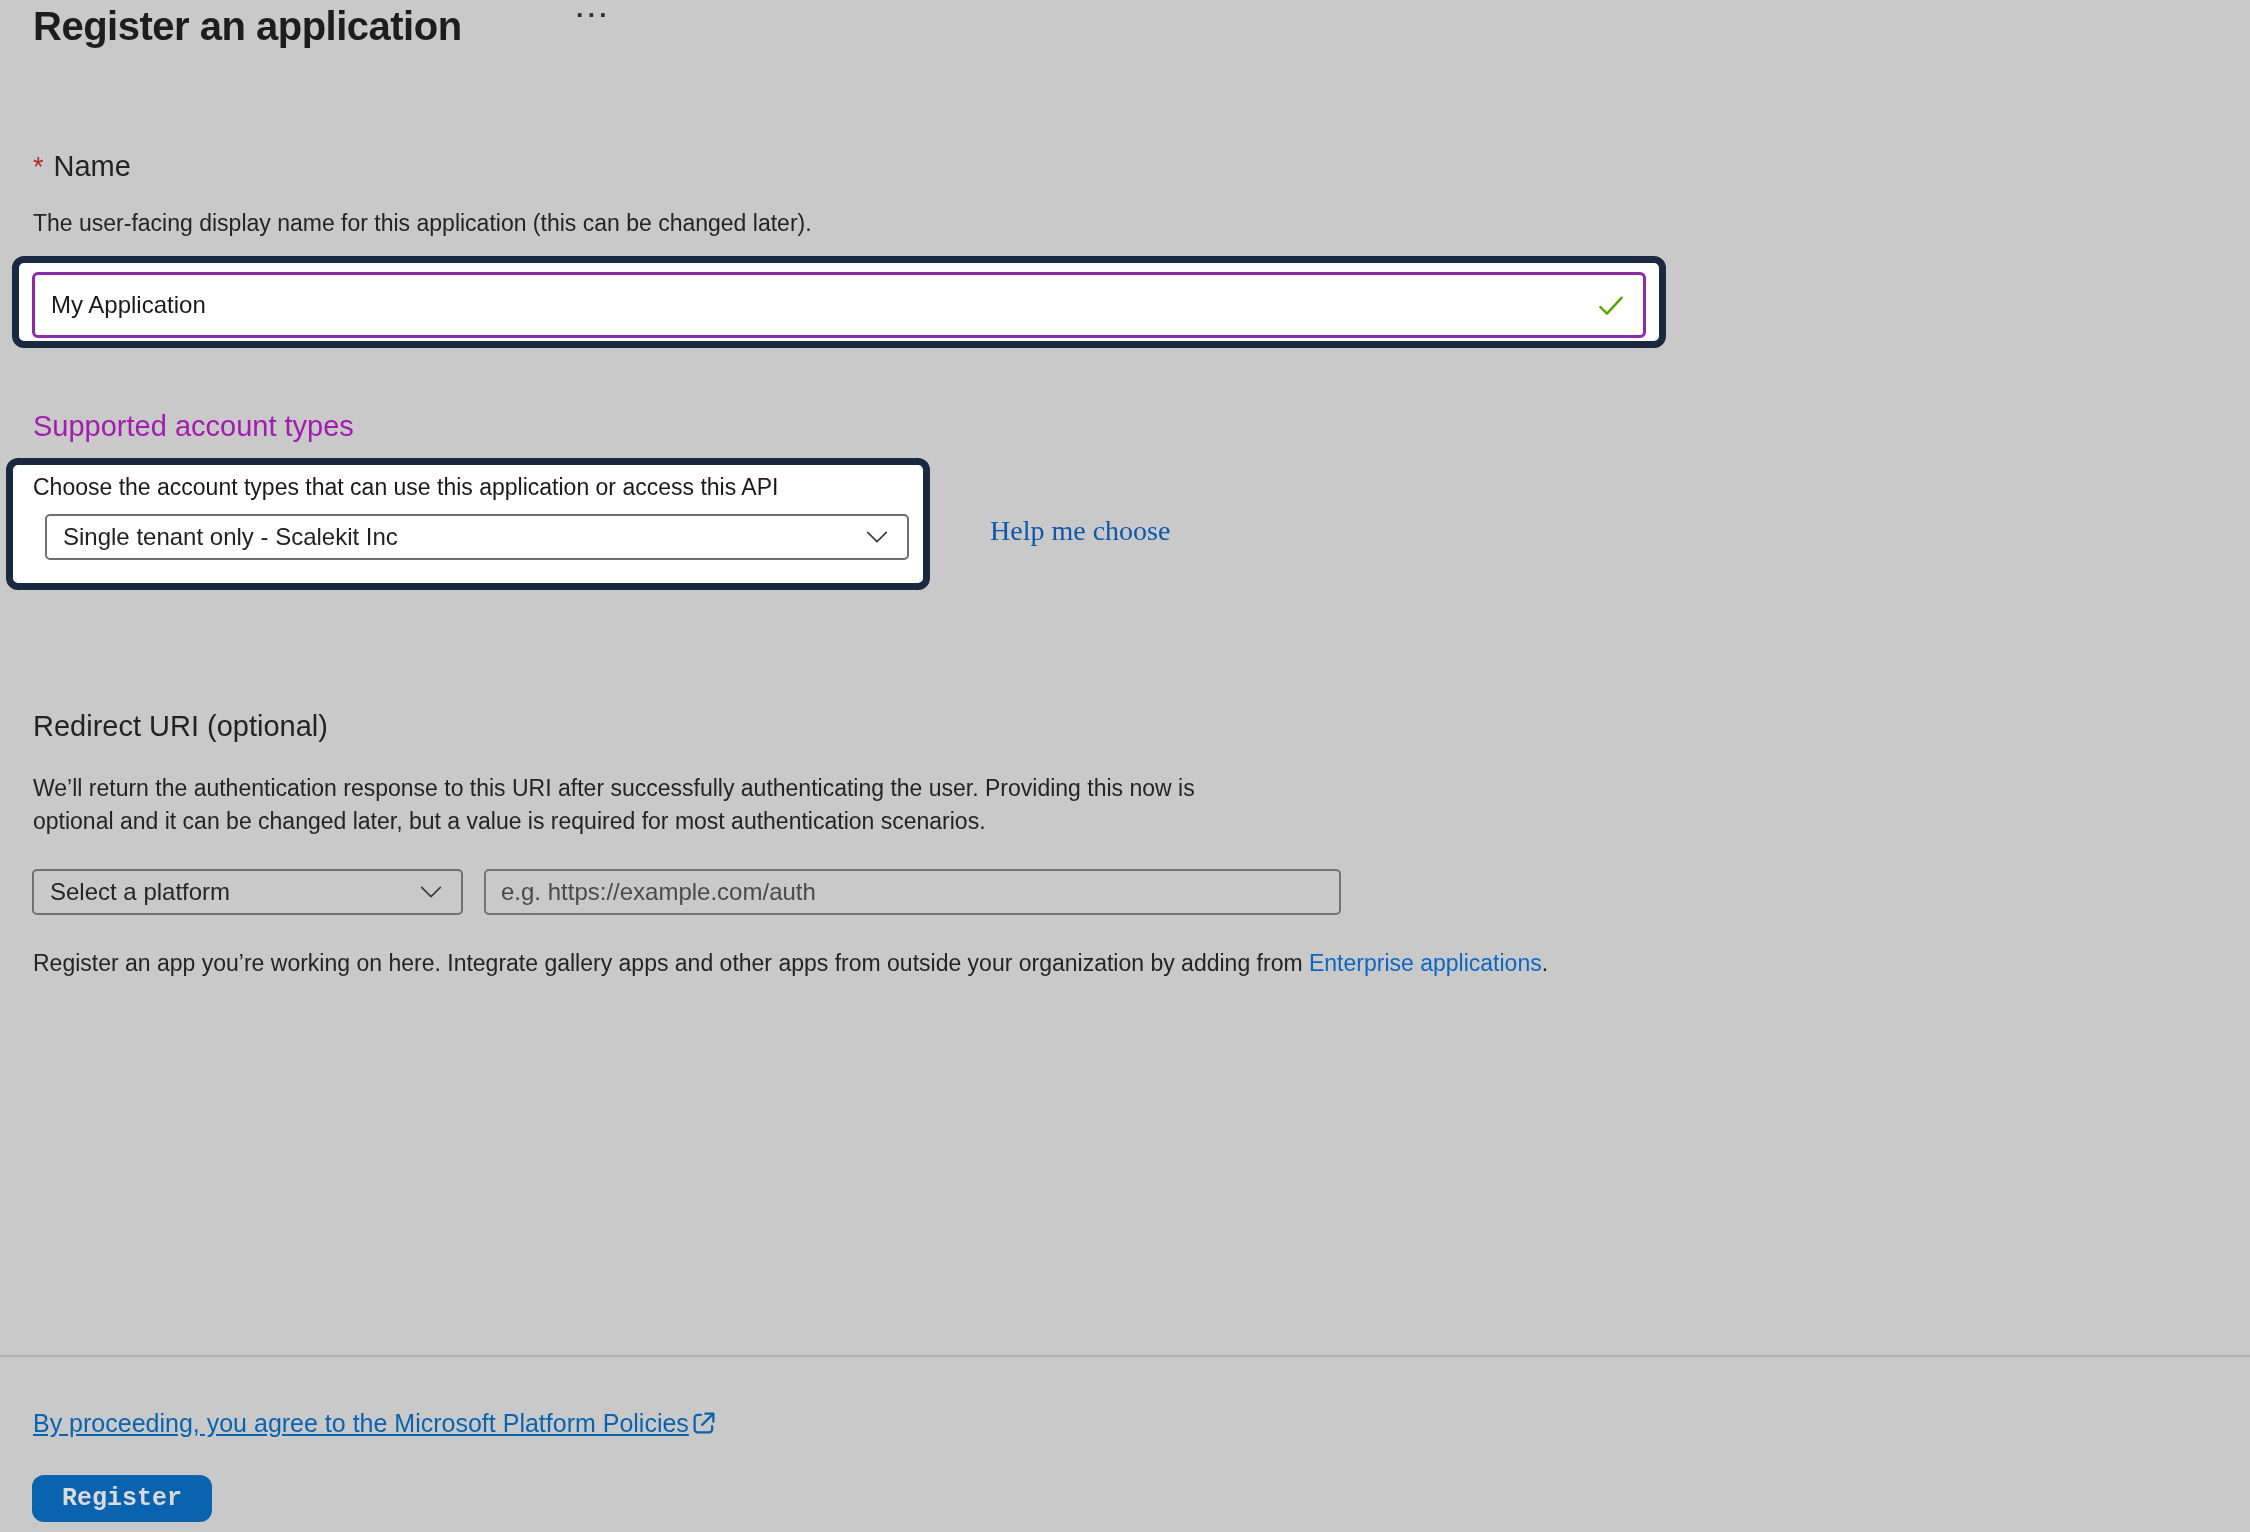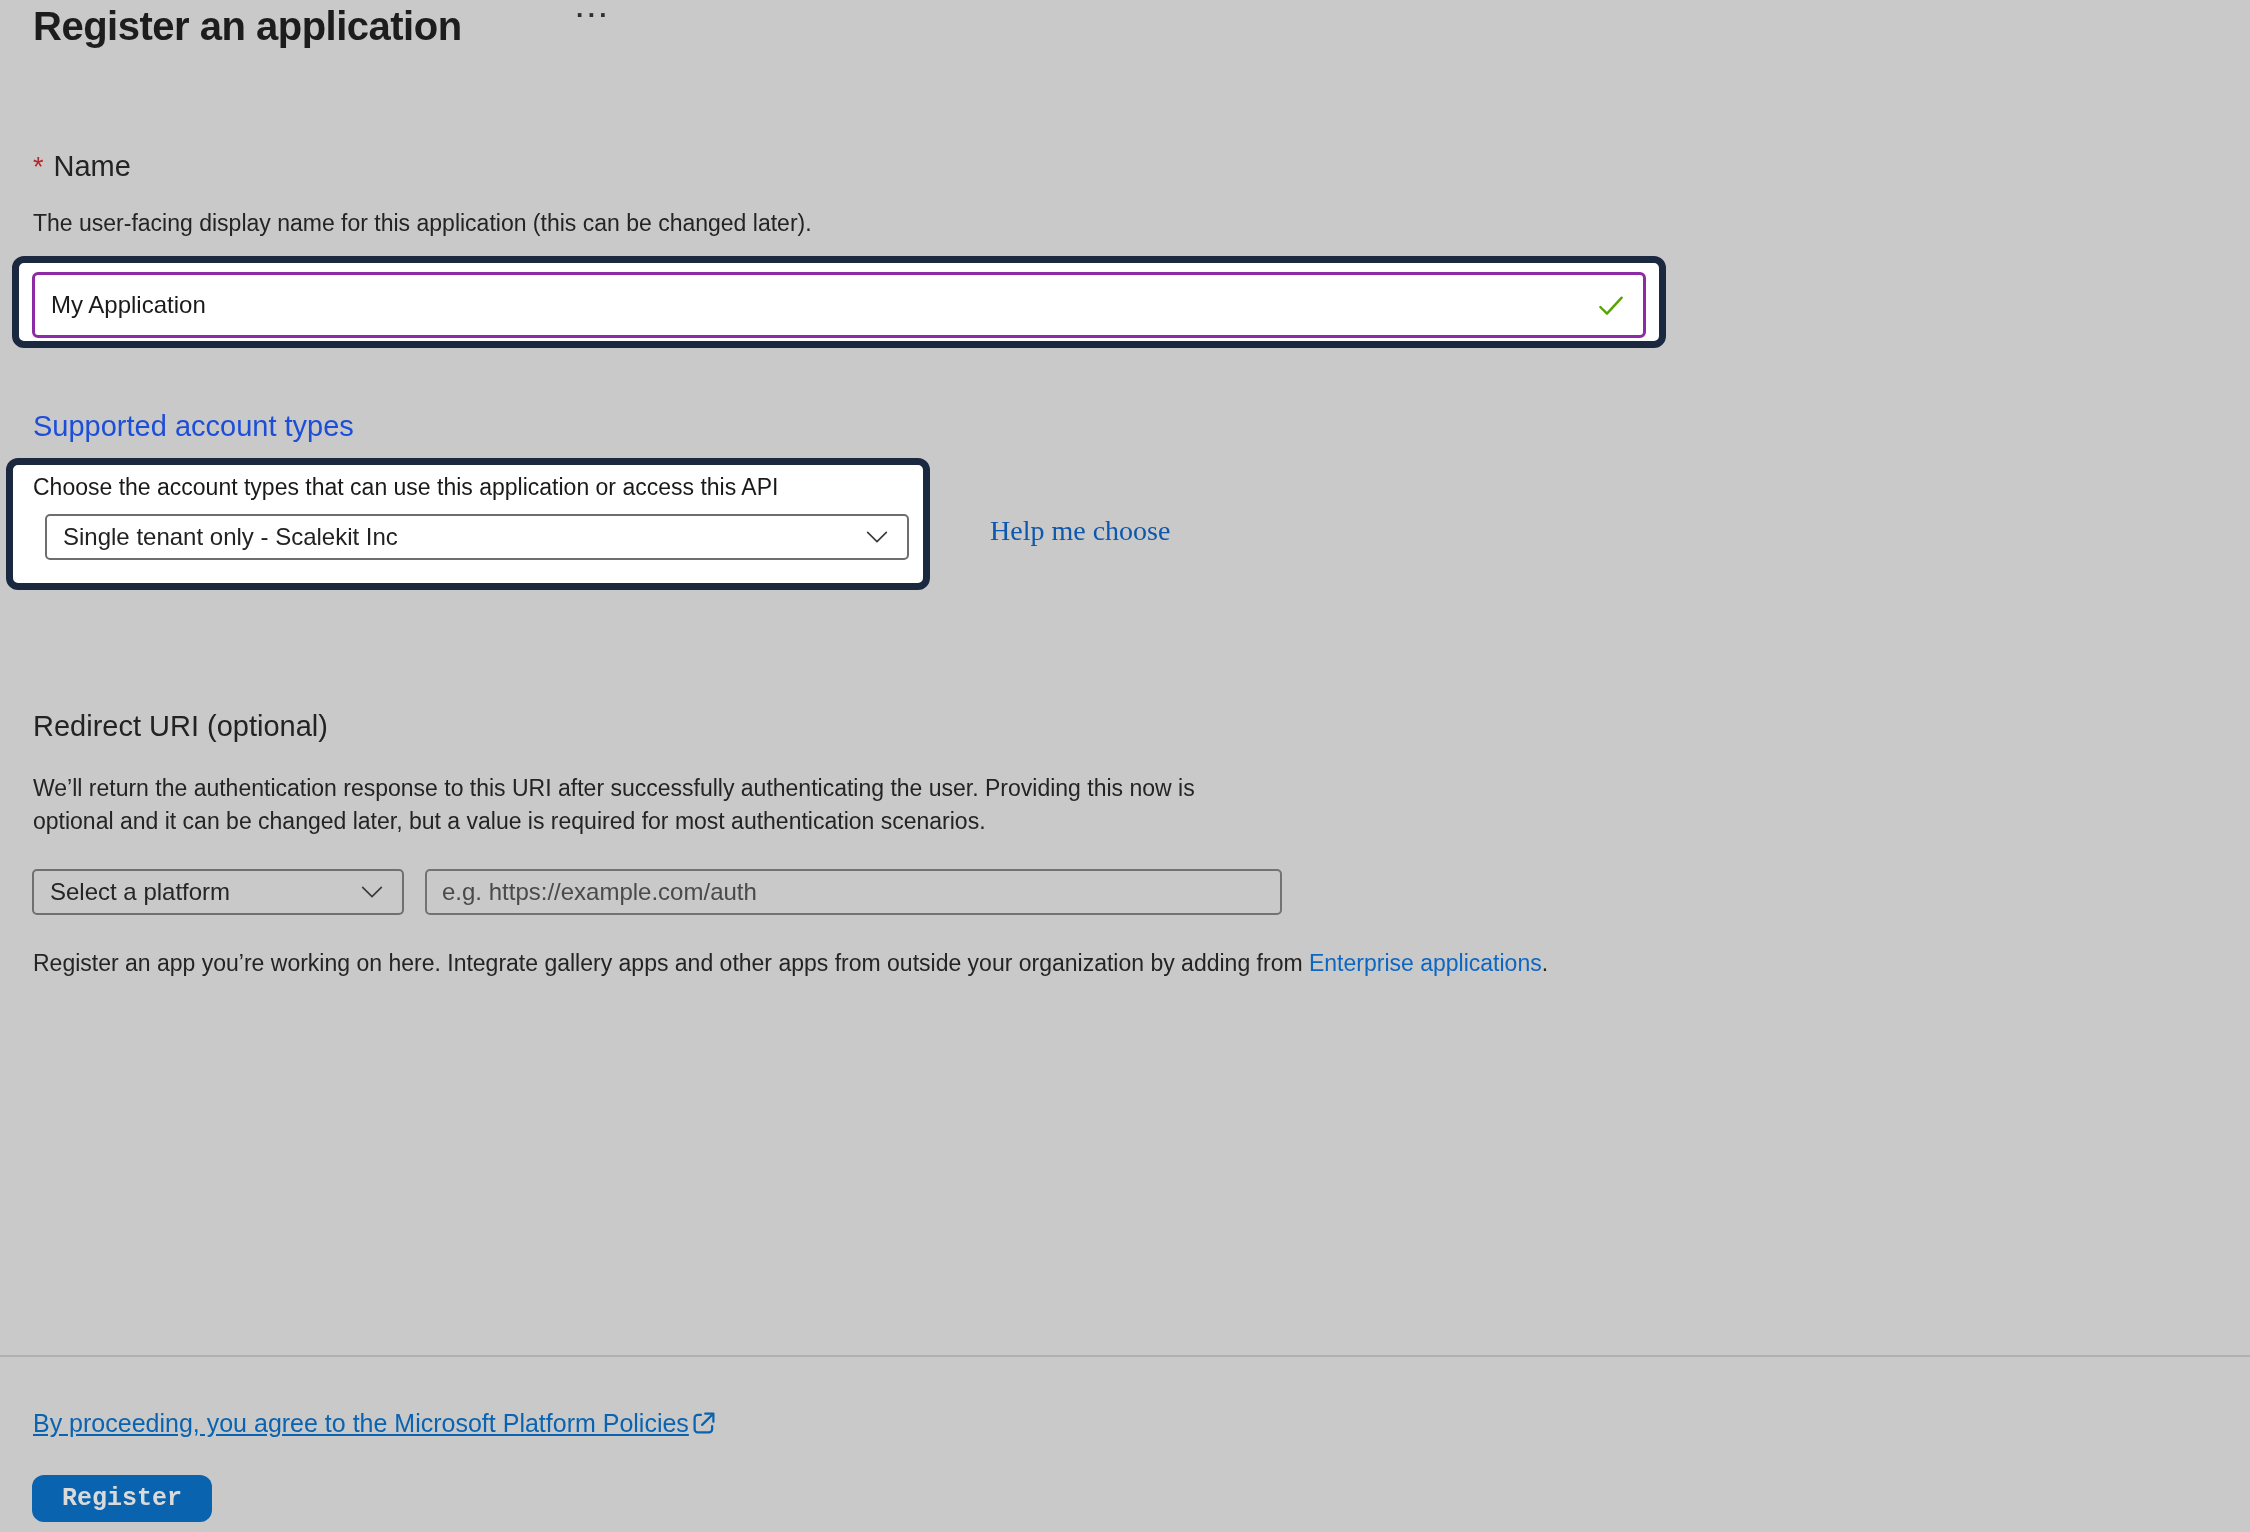--- a/index.html
+++ b/index.html
@@ -37,21 +37,21 @@
   }
   #name-input {
     flex: 1; border: none; outline: none;
     font-family: "Liberation Sans", sans-serif;
     font-size: 24px; color: #1b1b1b;
     padding-left: 16px; background: transparent;
   }
   #name-valid-icon { width: 32px; height: 32px; margin-right: 16px; flex: 0 0 auto; }
 
   
-  #account-heading { left: 33px; top: 410px; font-size: 29px; color: #1d4ed8; }
+  #account-heading { left: 33px; top: 410px; font-size: 29px; color: #a21caf; }
   #account-box { left: 6px; top: 458px; width: 924px; height: 132px; padding: 9px 0 0 20px; }
   #account-prompt { font-size: 23px; color: #1a1a1a; }
   .selectbox {
     position: relative;
     border: 2px solid #6e6e6e; border-radius: 5px;
     display: flex; align-items: center;
     cursor: pointer;
     font-size: 24px; color: #222;
     padding-left: 16px;
   }
@@ -60,21 +60,21 @@
   #help-link {
     left: 950px; top: 515px;
     font-family: "Liberation Serif", serif;
     font-size: 28px; color: #0d57ad; cursor: pointer; margin-left: 40px;
   }
 
   
   #redirect-heading { left: 33px; top: 710px; font-size: 29px; color: #232323; }
   #redirect-desc { left: 33px; top: 772px; font-size: 23px; color: #242424; line-height: 33px; white-space: nowrap; }
   #platform-row { left: 32px; top: 869px; display: flex; gap: 21px; }
-  #platform-select { width: 372px; height: 46px; background: transparent; color: #262626; border-color: #707070; }
+  #platform-select { width: 431px; height: 46px; background: transparent; color: #262626; border-color: #707070; }
   #uri-input {
     width: 857px; height: 46px;
     border: 2px solid #737373; border-radius: 5px;
     background: transparent;
     font-family: "Liberation Sans", sans-serif;
     font-size: 24px; color: #333; padding-left: 15px; outline: none;
   }
   #uri-input::placeholder { color: #4a4a4a; opacity: 1; }
 
   #enterprise-note { left: 33px; top: 950px; font-size: 23px; color: #242424; white-space: nowrap; }

